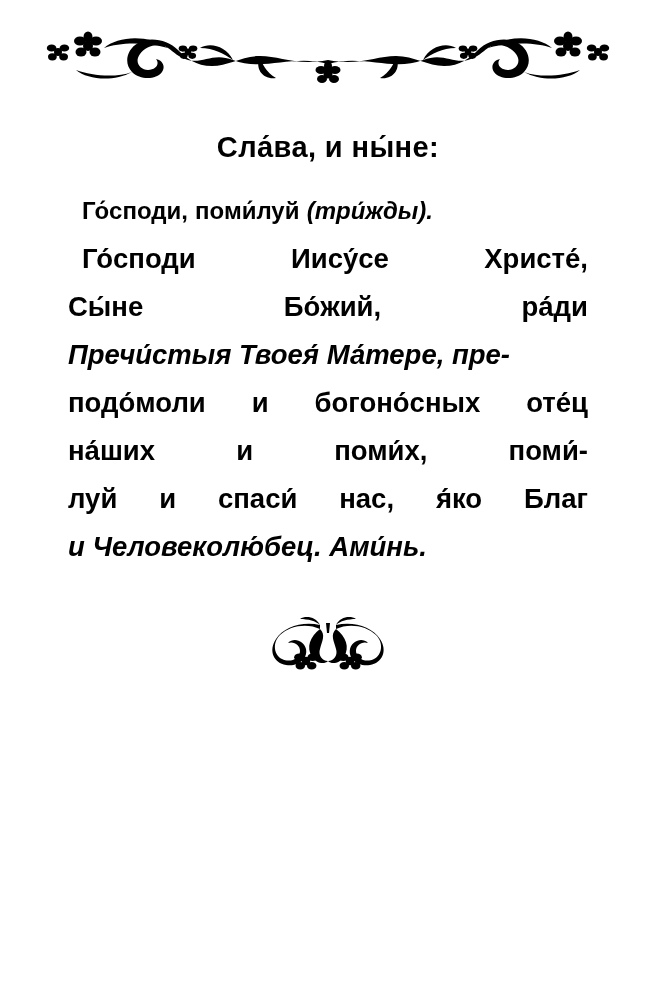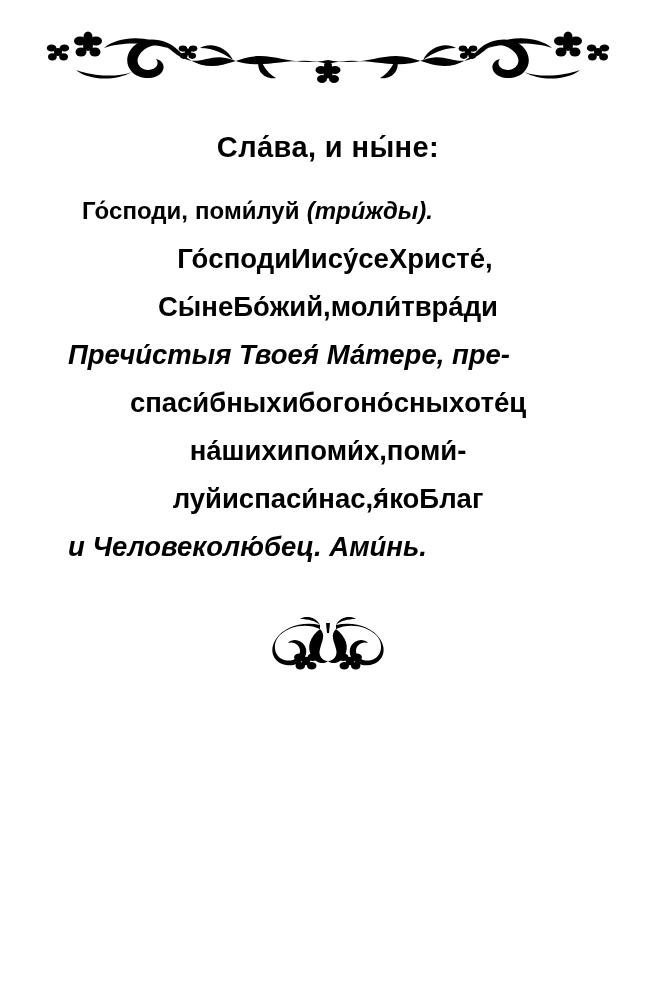--- a/index.html
+++ b/index.html
@@ -75,21 +75,21 @@
     font-family: "Liberation Sans", sans-serif;
     font-weight: bold;
     font-size: 27.5px;
     line-height: 48px;
     text-align: justify;
     text-align-last: left;
     margin: 0;
   }
   .justify-line {
     display: flex;
-    justify-content: center;
+    justify-content: space-between;
     white-space: pre;
   }
   .justify-line.last {
     justify-content: flex-start;
     font-style: italic;
   }
 
   
   .ornament-bottom {
     position: absolute;
@@ -205,28 +205,27 @@
 
     <div class="para-main">
       <div class="justify-line" style="margin-left:14px; width:506px;">
         <span>Го́споди</span>
         <span>Иису́се</span>
         <span>Христе́,</span>
       </div>
       <div class="justify-line">
         <span>Сы́не</span>
         <span>Бо́жий,</span>
-        <span>моли́тв</span>
         <span>ра́ди</span>
       </div>
       <div class="justify-line last">
         <span>Пречи́стыя Твоея́ Ма́тере, пре-</span>
       </div>
       <div class="justify-line">
-        <span>спаси́бных</span>
+        <span>подо́моли</span>
         <span>и</span>
         <span>богоно́сных</span>
         <span>оте́ц</span>
       </div>
       <div class="justify-line">
         <span>на́ших</span>
         <span>и</span>
         <span>поми́х,</span>
         <span>поми́-</span>
       </div>

